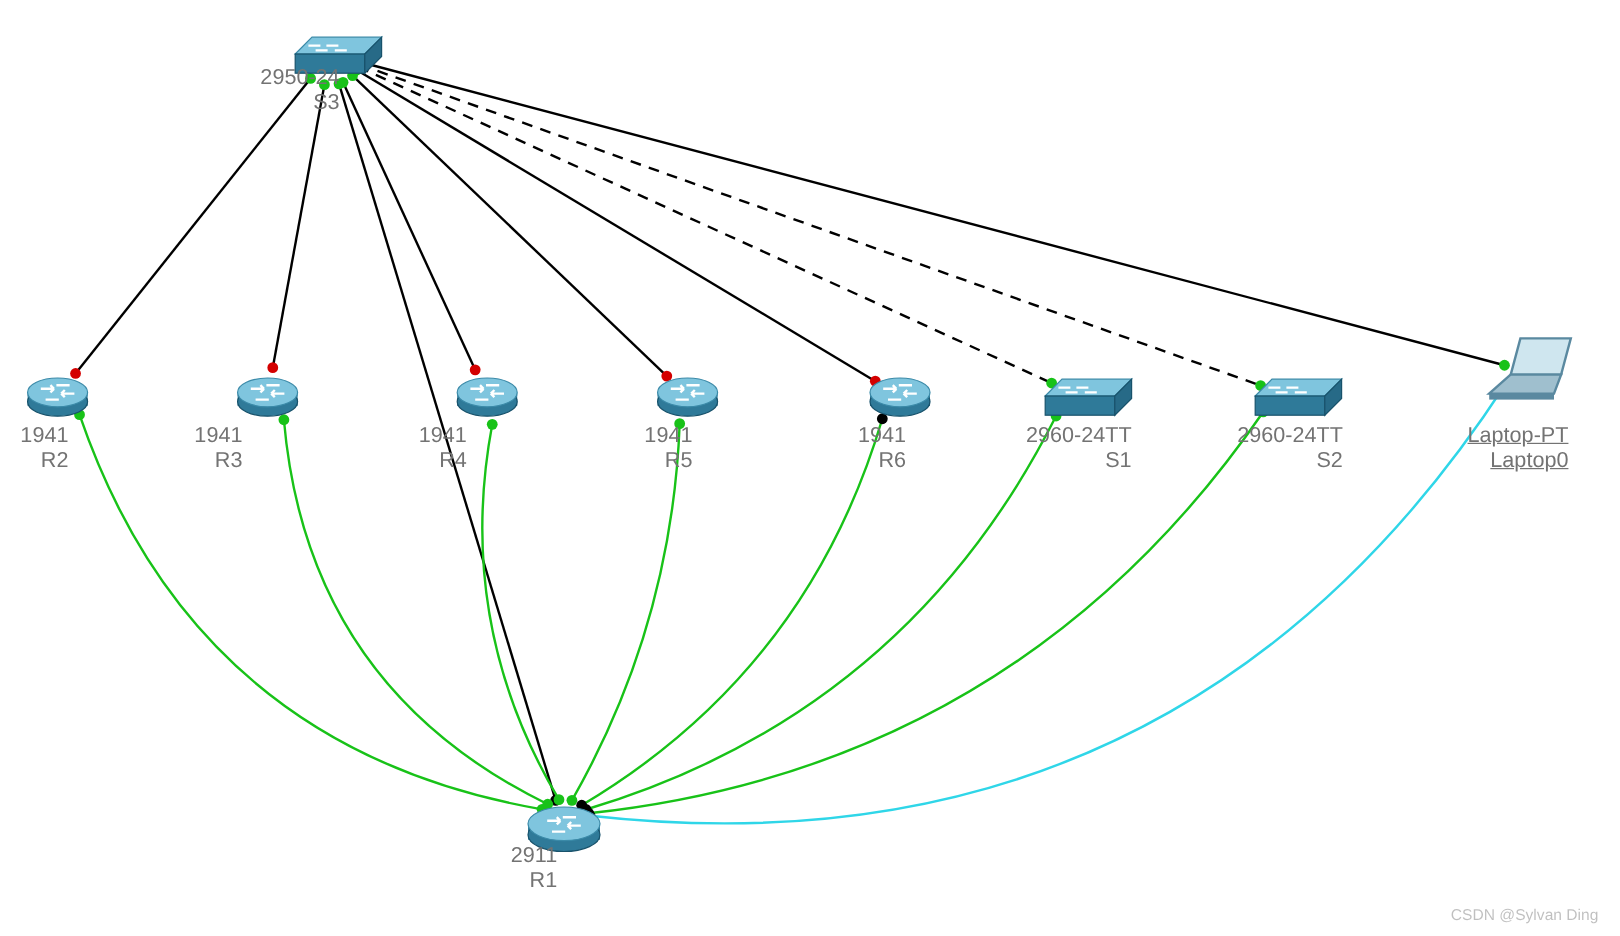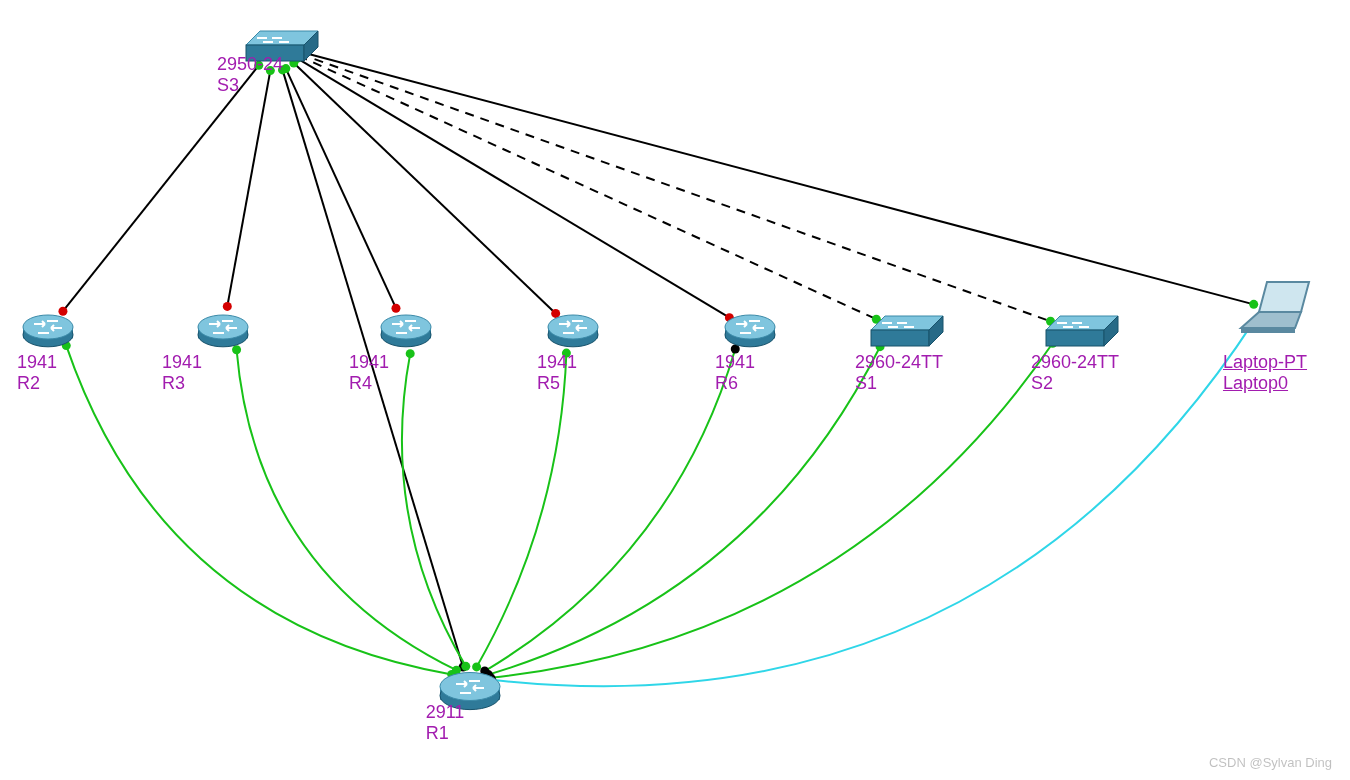--- a/index.html
+++ b/index.html
@@ -13,22 +13,22 @@
     overflow: hidden;
   }
   svg.topology {
     position: absolute;
     top: 0; left: 0;
     width: 1350px; height: 780px;
   }
   .node-label {
     position: absolute;
     font-size: 18px;
-    color: #a21caf;
-    text-align: left;
+    color: #737373;
+    text-align: right;
     line-height: 1.15;
     white-space: pre;
     transform: translateX(-50%);
   }
   .watermark {
     position: absolute;
     right: 18px;
     bottom: 10px;
     font-size: 13px;
     color: rgba(0,0,0,0.25);

